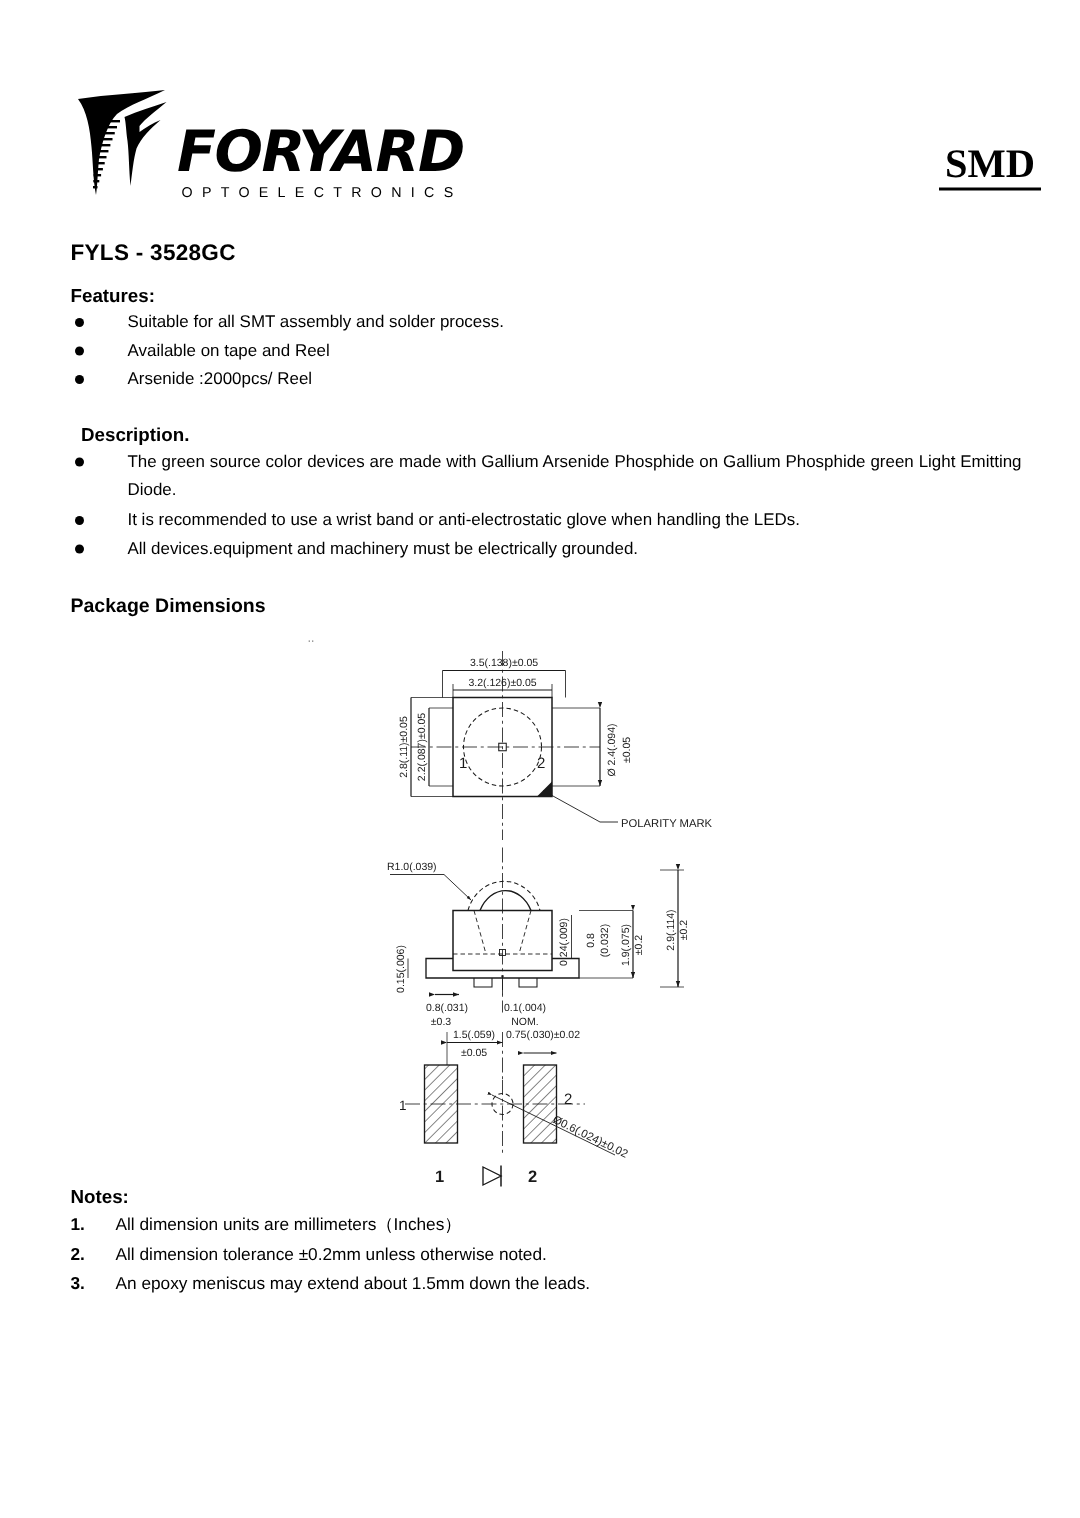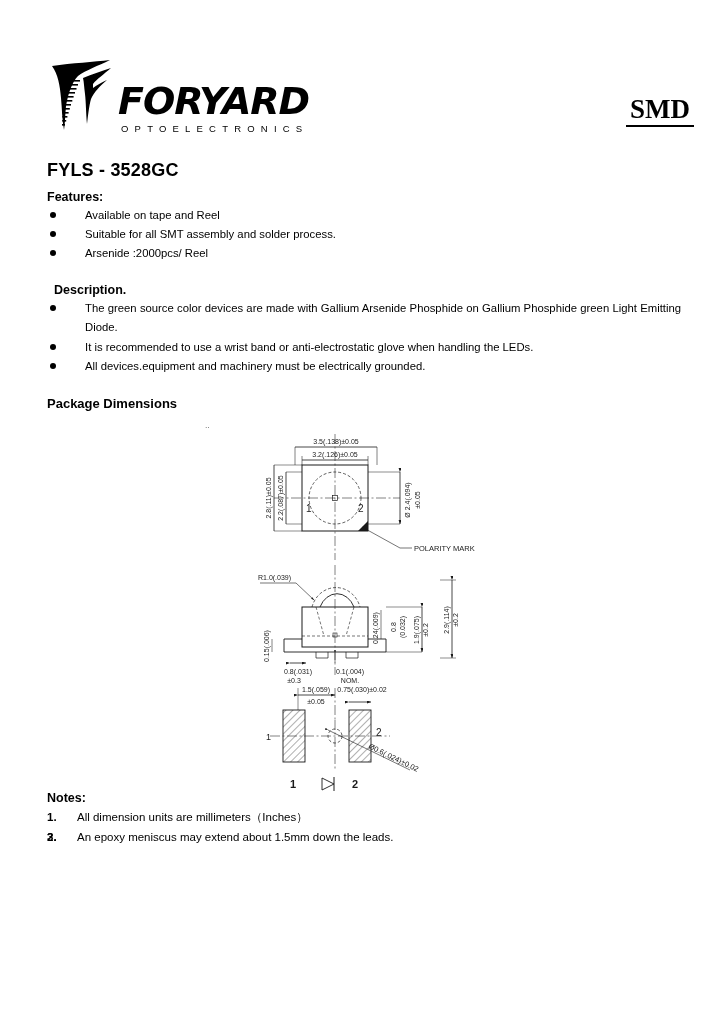--- a/index.html
+++ b/index.html
@@ -74,21 +74,21 @@
     line-height: 30px;
     border-bottom: 2.5px solid #000;
     padding: 0 4px 1px 4px;
     white-space: nowrap;
   }
 
   
   .partno {
     position: absolute;
     left: 47px; top: 160px;
-    font-size: 18px;
+    font-size: 15px;
     font-weight: bold;
     letter-spacing: 0.2px;
   }
   .sec-title {
     font-size: 12.5px;
     font-weight: bold;
   }
   #features-title { position: absolute; left: 47px; top: 190px; }
   #description-title { position: absolute; left: 54px; top: 283px; }
   #pkg-title {
@@ -195,25 +195,25 @@
 
     <div class="smd-badge">SMD</div>
   </div>
 
   <div class="partno">FYLS - 3528GC</div>
 
   <div class="sec-title" id="features-title">Features:</div>
   <ul class="bullet-list" id="features-list">
     <li class="bullet-item">
       <span class="dot"></span>
+      <span>Suitable for all SMT assembly and solder process.</span>
+    </li>
+    <li class="bullet-item">
+      <span class="dot"></span>
       <span>Available on tape and Reel</span>
-    </li>
-    <li class="bullet-item">
-      <span class="dot"></span>
-      <span>Suitable for all SMT assembly and solder process.</span>
     </li>
     <li class="bullet-item">
       <span class="dot"></span>
       <span>Arsenide :2000pcs/ Reel</span>
     </li>
   </ul>
 
   <div class="sec-title" id="description-title">Description.</div>
   <ul class="bullet-list" id="description-list">
     <li class="bullet-item justify">
@@ -390,20 +390,21 @@
   </div>
 
   <div class="sec-title" id="notes-title">Notes:</div>
   <ul id="notes-list">
     <li class="note-item">
       <span class="num">1.</span>
       <span>All dimension units are millimeters（Inches）</span>
     </li>
     <li class="note-item">
       <span class="num">2.</span>
+      <span>All dimension tolerance ±0.2mm unless otherwise noted.</span>
     </li>
     <li class="note-item">
       <span class="num">3.</span>
       <span>An epoxy meniscus may extend about 1.5mm down the leads.</span>
     </li>
   </ul>
 
 </div>
 
 </body></html>

